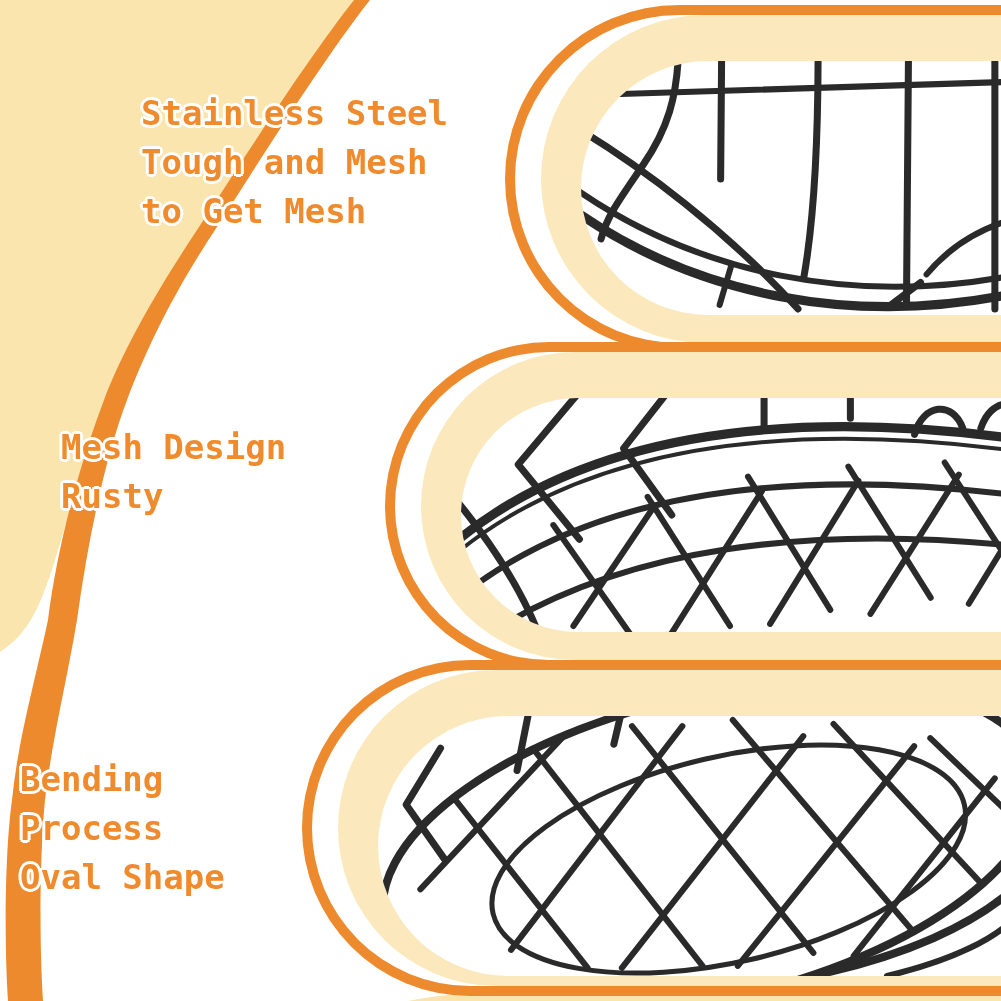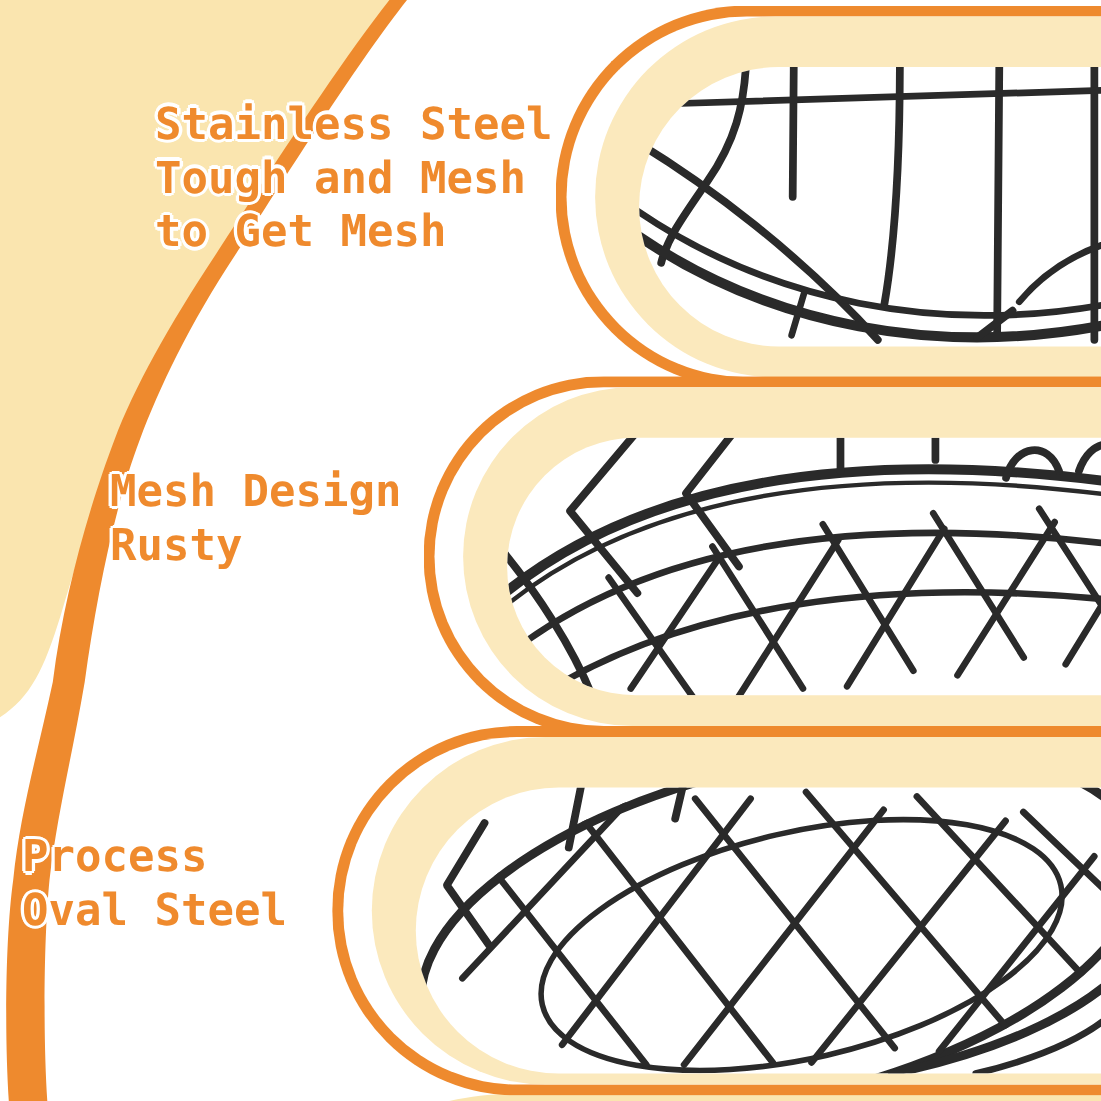--- a/index.html
+++ b/index.html
@@ -27,29 +27,29 @@
   #frame2{left:385px;top:342px;width:638px;height:328px;}
   #frame3{left:302px;top:660px;width:721px;height:336px;}
   #frame3 .frame-photo{bottom:10px;}
   
   .wire{stroke:var(--wire);fill:none;stroke-linecap:round;stroke-linejoin:round;}
   .creamfill{fill:var(--cream);}
   .orangefill{fill:var(--orange);}
   
   .feature{position:absolute;white-space:nowrap;}
   .fline{
-    font-size:40px;line-height:49px;font-weight:bold;color:var(--text_orange);
+    font-size:34px;line-height:49px;font-weight:bold;color:var(--text_orange);
     text-shadow:
       -3px 0 0 var(--text_outline), 3px 0 0 var(--text_outline),
       0 -3px 0 var(--text_outline), 0 3px 0 var(--text_outline),
       -2px -2px 0 var(--text_outline), 2px -2px 0 var(--text_outline),
       -2px 2px 0 var(--text_outline), 2px 2px 0 var(--text_outline);
   }
   #feature1{left:141px;top:89px;}
-  #feature2{left:61px;top:423px;margin-left:39px;}
+  #feature2{left:61px;top:423px;}
   #feature3{left:20px;top:755px;}
 </style>
 </head>
 <body>
 
 <div id="canvas">
 
   <svg class="bg" viewBox="0 0 1001 1001" aria-hidden="true">
     <path class="creamfill" d="M0,0 L358,0 C302,66 224,192 199,230 C156,295 124,352 106,400 C88,450 70,510 55,560 C40,608 28,634 0,652 Z"></path>
     <path class="creamfill" d="M408,1001 C445,993 470,994 520,994 L1001,994 L1001,1001 Z"></path>
@@ -147,17 +147,18 @@
   <div class="feature" id="feature1">
     <div class="fline">Stainless Steel</div>
     <div class="fline">Tough and Mesh</div>
     <div class="fline">to Get Mesh</div>
   </div>
   <div class="feature" id="feature2">
     <div class="fline">Mesh Design</div>
     <div class="fline">Rusty</div>
   </div>
   <div class="feature" id="feature3">
+    <div class="fline">Bending</div>
     <div class="fline">Process</div>
-    <div class="fline">Oval Steel</div>
+    <div class="fline">Oval Shape</div>
   </div>
 
 </div>
 
 </body></html>

